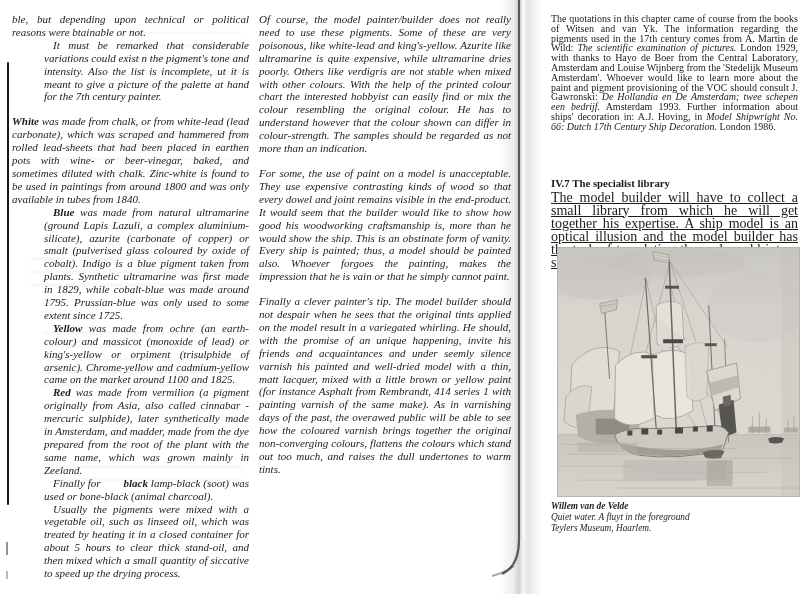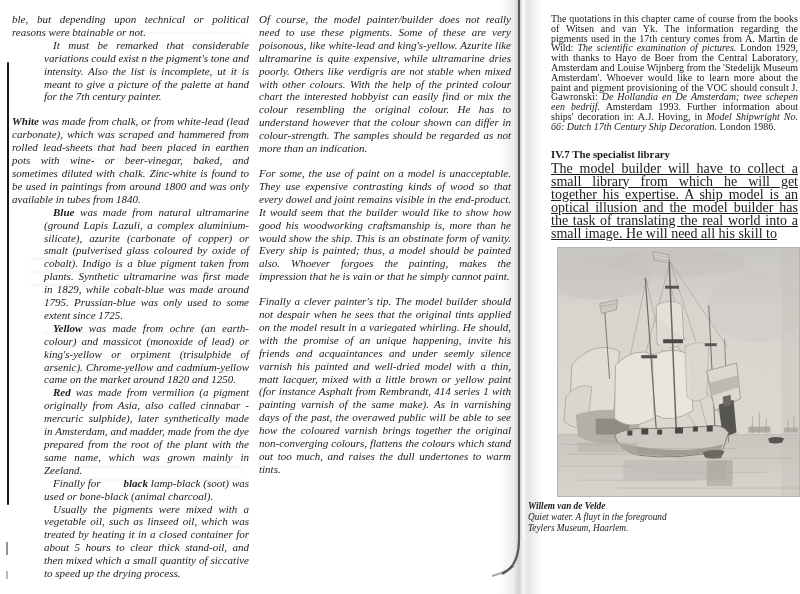--- a/index.html
+++ b/index.html
@@ -11,28 +11,28 @@
   .col1{left:12px;top:13px;width:237px;}
   .col2{left:259px;top:13px;width:252px;}
   .col p{margin:0;}
   .col1 p.indent{text-indent:9px;margin-left:32px;}
   .col1 p.gap-top{margin-top:12px;}
   .col2 p{margin-bottom:12px;}
 
   
   .page-right{position:absolute;left:551px;top:14px;width:247px;}
   .biblio{margin:0;font-size:10px;line-height:9.8px;text-align:justify;}
-  .sec-heading{margin:16px 0 0 0;font-size:10.8px;font-weight:bold;}
+  .sec-heading{margin:45px 0 0 0;font-size:10.8px;font-weight:bold;}
   .intro{margin:2px 0 0 0;font-size:14px;line-height:13px;text-align:justify;text-decoration:underline;}
 
   .figure{position:absolute;left:557px;top:247px;width:243px;height:250px;
           border:1px solid #b8b5ae;box-sizing:border-box;overflow:hidden;}
   .figure svg{display:block;width:100%;height:100%;}
 
-  .caption{position:absolute;left:528px;top:501px;width:240px;
+  .caption{position:absolute;left:551px;top:501px;width:240px;
            font-size:9.3px;line-height:11px;font-style:italic;}
   .caption .c1{font-weight:bold;}
 
   
   .edge-line{position:absolute;left:7px;top:62px;width:2px;height:443px;
              background:#171717;border-radius:1px;}
   .edge-mark{position:absolute;left:6px;width:2px;background:#3a3a3a;opacity:.55;}
   .m1{top:542px;height:13px;}
   .m2{top:571px;height:8px;opacity:.35;}
 
@@ -62,21 +62,21 @@
   <div class="ghost g2"></div>
   <div class="ghost g3"></div>
   <div class="ghost g4"></div>
   <div class="ghost g5"></div>
 
   <div class="col col1">
     <p class="noindent"><span>ble, but depending upon technical or political reasons were btainable or not.</span></p>
     <p class="indent"><span>It must be remarked that considerable variations could exist n the pigment's tone and intensity. Also the list is incomplete, ut it is meant to give a picture of the palette at hand for the 7th century painter.</span></p>
     <p class="gap-top"><span style="font-weight: bold;">White</span><span> was made from chalk, or from white-lead (lead carbonate), which was scraped and hammered from rolled lead-sheets that had been placed in earthen pots with wine- or beer-vinegar, baked, and sometimes diluted with chalk. Zinc-white is found to be used in paintings from around 1800 and was only available in tubes from 1840.</span></p>
     <p class="indent"><span style="font-weight: bold;">Blue</span><span> was made from natural ultramarine (ground Lapis Lazuli, a complex aluminium-silicate), azurite (carbonate of copper) or smalt (pulverised glass coloured by oxide of cobalt). Indigo is a blue pigment taken from plants. Synthetic ultramarine was first made in 1829, while cobalt-blue was made around 1795. Prussian-blue was only used to some extent since 1725.</span></p>
-    <p class="indent"><span style="font-weight: bold;">Yellow</span><span> was made from ochre (an earth-colour) and massicot (monoxide of lead) or king's-yellow or orpiment (trisulphide of arsenic). Chrome-yellow and cadmium-yellow came on the market around 1820 and 1250.</span></p>
+    <p class="indent"><span style="font-weight: bold;">Yellow</span><span> was made from ochre (an earth-colour) and massicot (monoxide of lead) or king's-yellow or orpiment (trisulphide of arsenic). Chrome-yellow and cadmium-yellow came on the market around 1100 and 1825.</span></p>
     <p class="indent"><span style="font-weight: bold;">Red</span><span> was made from vermilion (a pigment originally from Asia, also called cinnabar -mercuric sulphide), later synthetically made in Amsterdam, and madder, made from the dye prepared from the root of the plant with the same name, which was grown mainly in Zeeland.</span></p>
     <p class="indent"><span>Finally for </span><span style="font-weight: bold; padding-left: 20px;">black</span><span> lamp-black (soot) was used or bone-black (animal charcoal).</span></p>
     <p class="indent"><span>Usually the pigments were mixed with a vegetable oil, such as linseed oil, which was treated by heating it in a closed container for about 5 hours to clear thick stand-oil, and then mixed which a small quantity of siccative to speed up the drying process.</span></p>
   </div>
 
   <div class="col col2">
     <p>Of course, the model painter/builder does not really need to use these pigments. Some of these are very poisonous, like white-lead and king's-yellow. Azurite like ultramarine is quite expensive, while ultramarine dries poorly. Others like verdigris are not stable when mixed with other colours. With the help of the printed colour chart the interested hobbyist can easily find or mix the colour resembling the original colour. He has to understand however that the colour shown can differ in colour-strength. The samples should be regarded as not more than an indication.</p>
     <p>For some, the use of paint on a model is unacceptable. They use expensive contrasting kinds of wood so that every dowel and joint remains visible in the end-product. It would seem that the builder would like to show how good his woodworking craftsmanship is, more than he would show the ship. This is an obstinate form of vanity. Every ship is painted; thus, a model should be painted also. Whoever forgoes the painting, makes the impression that he is vain or that he simply cannot paint.</p>
     <p>Finally a clever painter's tip. The model builder should not despair when he sees that the original tints applied on the model result in a variegated whirling. He should, with the promise of an unique happening, invite his friends and acquaintances and under seemly silence varnish his painted and well-dried model with a thin, matt lacquer, mixed with a little brown or yellow paint (for instance Asphalt from Rembrandt, 414 series 1 with painting varnish of the same make). As in varnishing days of the past, the overawed public will be able to see how the coloured varnish brings together the original non-converging colours, flattens the colours which stand out too much, and raises the dull undertones to warm tints.</p>
   </div>

